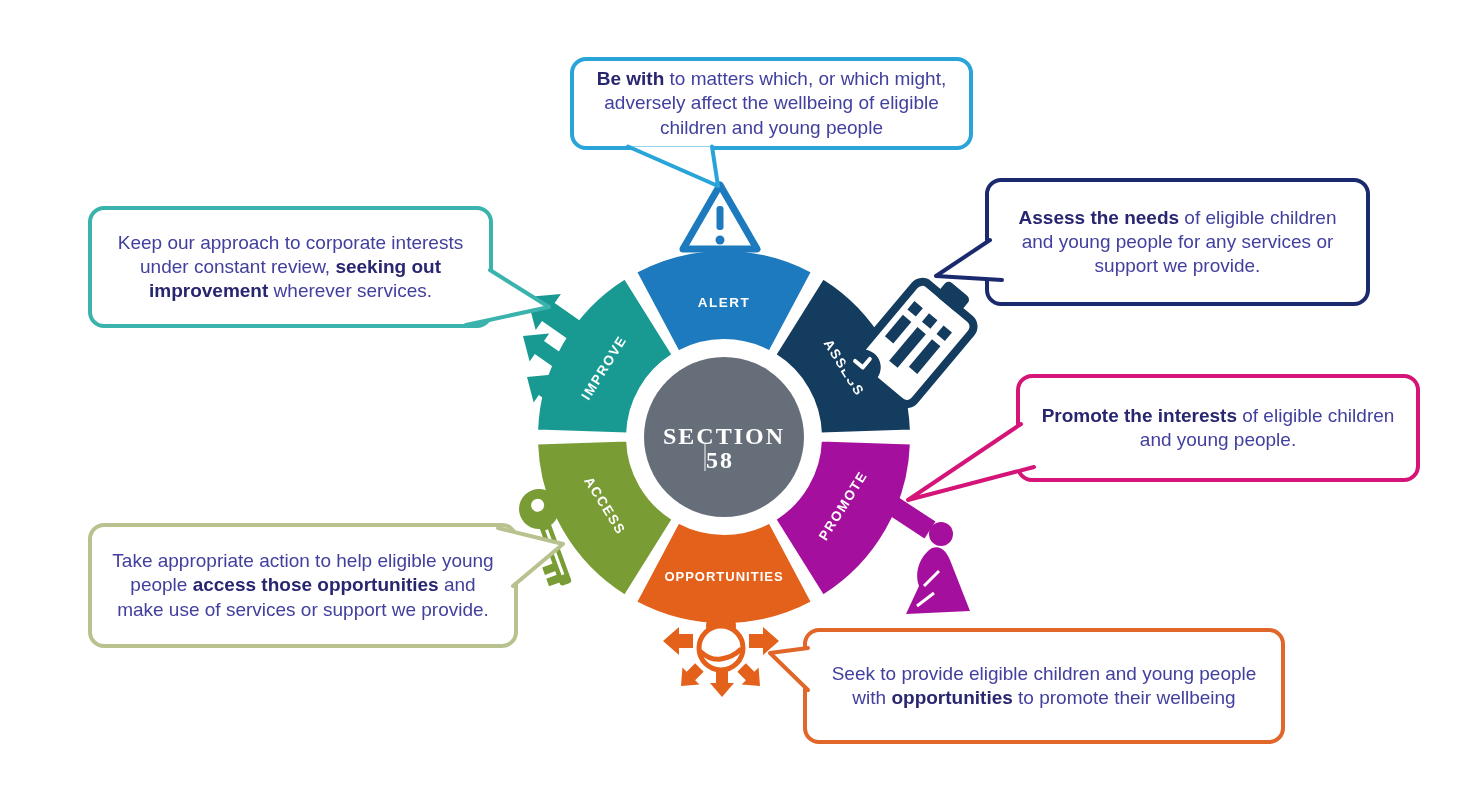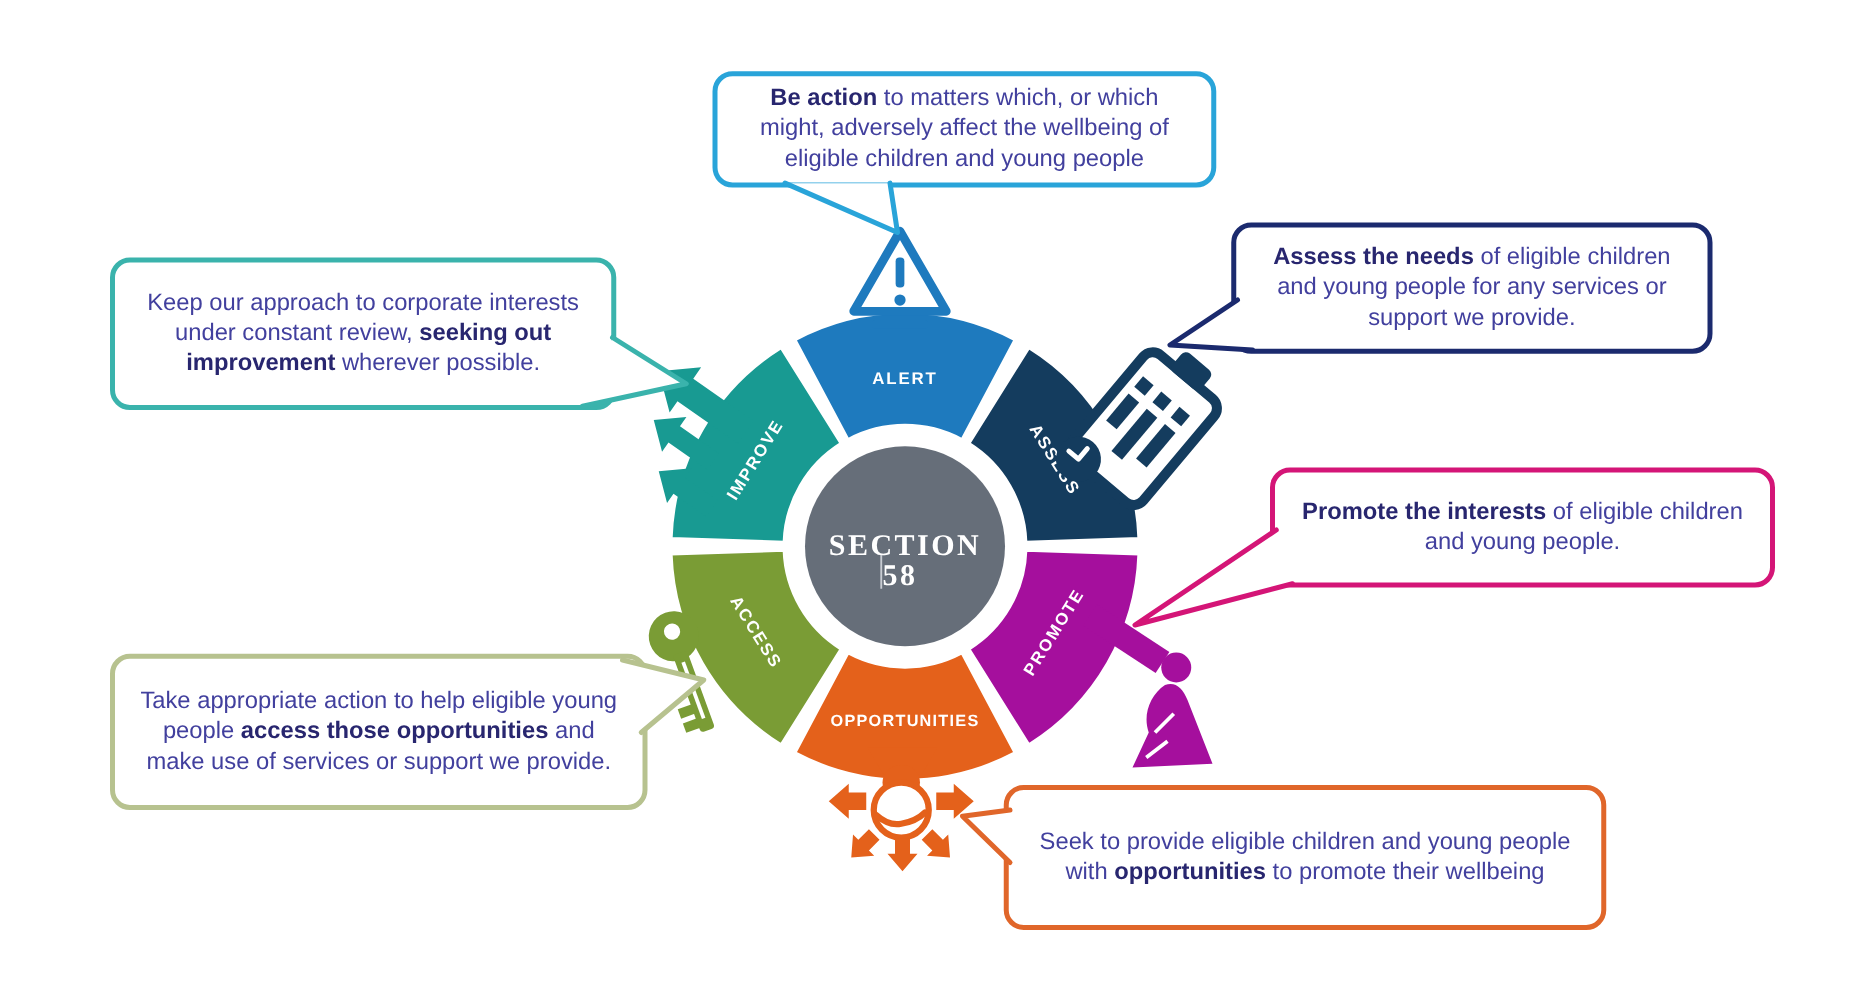--- a/index.html
+++ b/index.html
@@ -106,41 +106,41 @@
     </g>
 
     <g fill="#189a92">
       <polygon transform="translate(527 297) rotate(35)" points="0,0 26,-22 26,-11 85,-11 85,11 26,11 26,22"></polygon>
       <polygon transform="translate(523 336) rotate(35)" points="0,0 20,-17 20,-8 58,-8 58,8 20,8 20,17"></polygon>
       <polygon transform="translate(527 377) rotate(35)" points="0,0 20,-17 20,-8 52,-8 52,8 20,8 20,17"></polygon>
     </g>
   </svg>
 
   <div class="bubble" style="left: 570px; top: 57px; width: 403px; height: 93px; border-color: rgb(41, 164, 217);">
-    <p style="margin:0"><b>Be action</b><span> to matters which, or which might, adversely affect the wellbeing of eligible children and young people</span></p>
+    <p style="margin:0"><b>Be with</b><span> to matters which, or which might, adversely affect the wellbeing of eligible children and young people</span></p>
   </div>
 
-  <div class="bubble" style="left: 985px; top: 178px; width: 385px; height: 105px; border-color: rgb(27, 42, 110);">
+  <div class="bubble" style="left: 985px; top: 178px; width: 385px; height: 128px; border-color: rgb(27, 42, 110);">
     <p style="margin:0"><b>Assess the needs</b><span> of eligible children and young people for any services or support we provide.</span></p>
   </div>
 
-  <div class="bubble" style="left: 1016px; top: 374px; width: 404px; height: 96px; border-color: rgb(212, 21, 119);">
+  <div class="bubble" style="left: 1016px; top: 374px; width: 404px; height: 108px; border-color: rgb(212, 21, 119);">
     <p style="margin:0"><b>Promote the interests</b><span> of eligible children and young people.</span></p>
   </div>
 
   <div class="bubble" style="left: 803px; top: 628px; width: 482px; height: 116px; border-color: rgb(224, 102, 42);">
     <p style="margin:0"><span>Seek to provide eligible children and young people with </span><b>opportunities</b><span> to promote their wellbeing</span></p>
   </div>
 
   <div class="bubble" style="left: 88px; top: 523px; width: 430px; height: 125px; border-color: rgb(183, 194, 143);">
     <p style="margin:0"><span>Take appropriate action to help eligible young people </span><b>access those opportunities</b><span> and make use of services or support we provide.</span></p>
   </div>
 
   <div class="bubble" style="left: 88px; top: 206px; width: 405px; height: 122px; border-color: rgb(58, 179, 172);">
-    <p style="margin:0"><span>Keep our approach to corporate interests under constant review, </span><b>seeking out improvement</b><span> wherever possible.</span></p>
+    <p style="margin:0"><span>Keep our approach to corporate interests under constant review, </span><b>seeking out improvement</b><span> wherever services.</span></p>
   </div>
 
   <svg id="tail-layer" width="1480" height="798" viewBox="0 0 1480 798">
     <g fill="#ffffff" stroke-width="4" stroke-linejoin="round" stroke-linecap="round">
       <path d="M628,146.5 L718,186 L712,146.5" stroke="#29a4d9"></path>
       <path d="M990,240 L936,276 L1002,280" stroke="#1b2a6e"></path>
       <path d="M1021,424 L908,500 L1034,467" stroke="#d41577"></path>
       <path d="M808,648 L770,653 L808,690" stroke="#e0662a"></path>
       <path d="M498,528 L563,544 L513,586" stroke="#b7c28f"></path>
       <path d="M490,270 L549,307 L466,325" stroke="#3ab3ac"></path>

